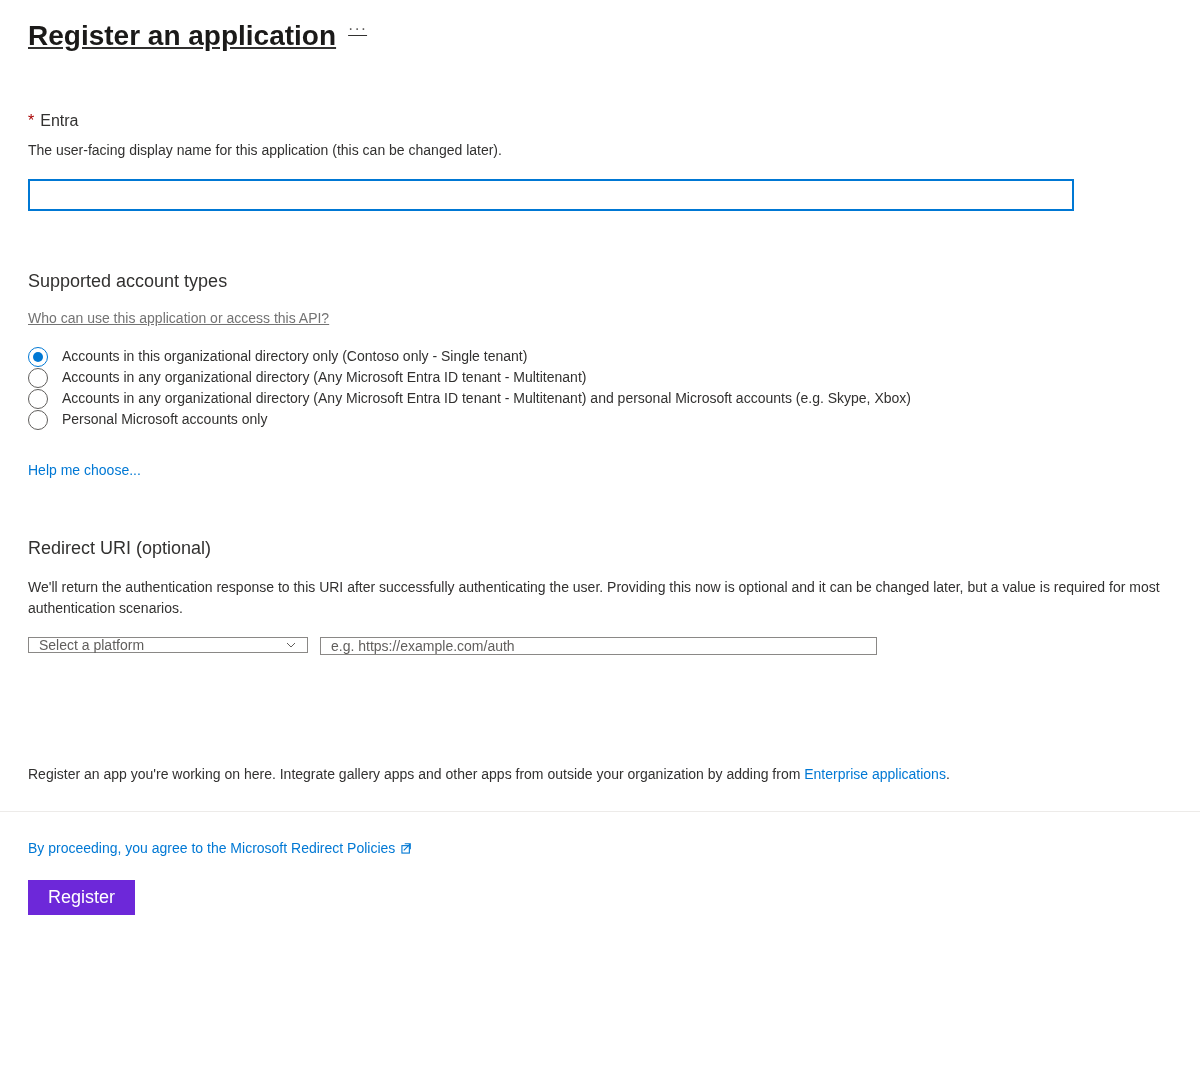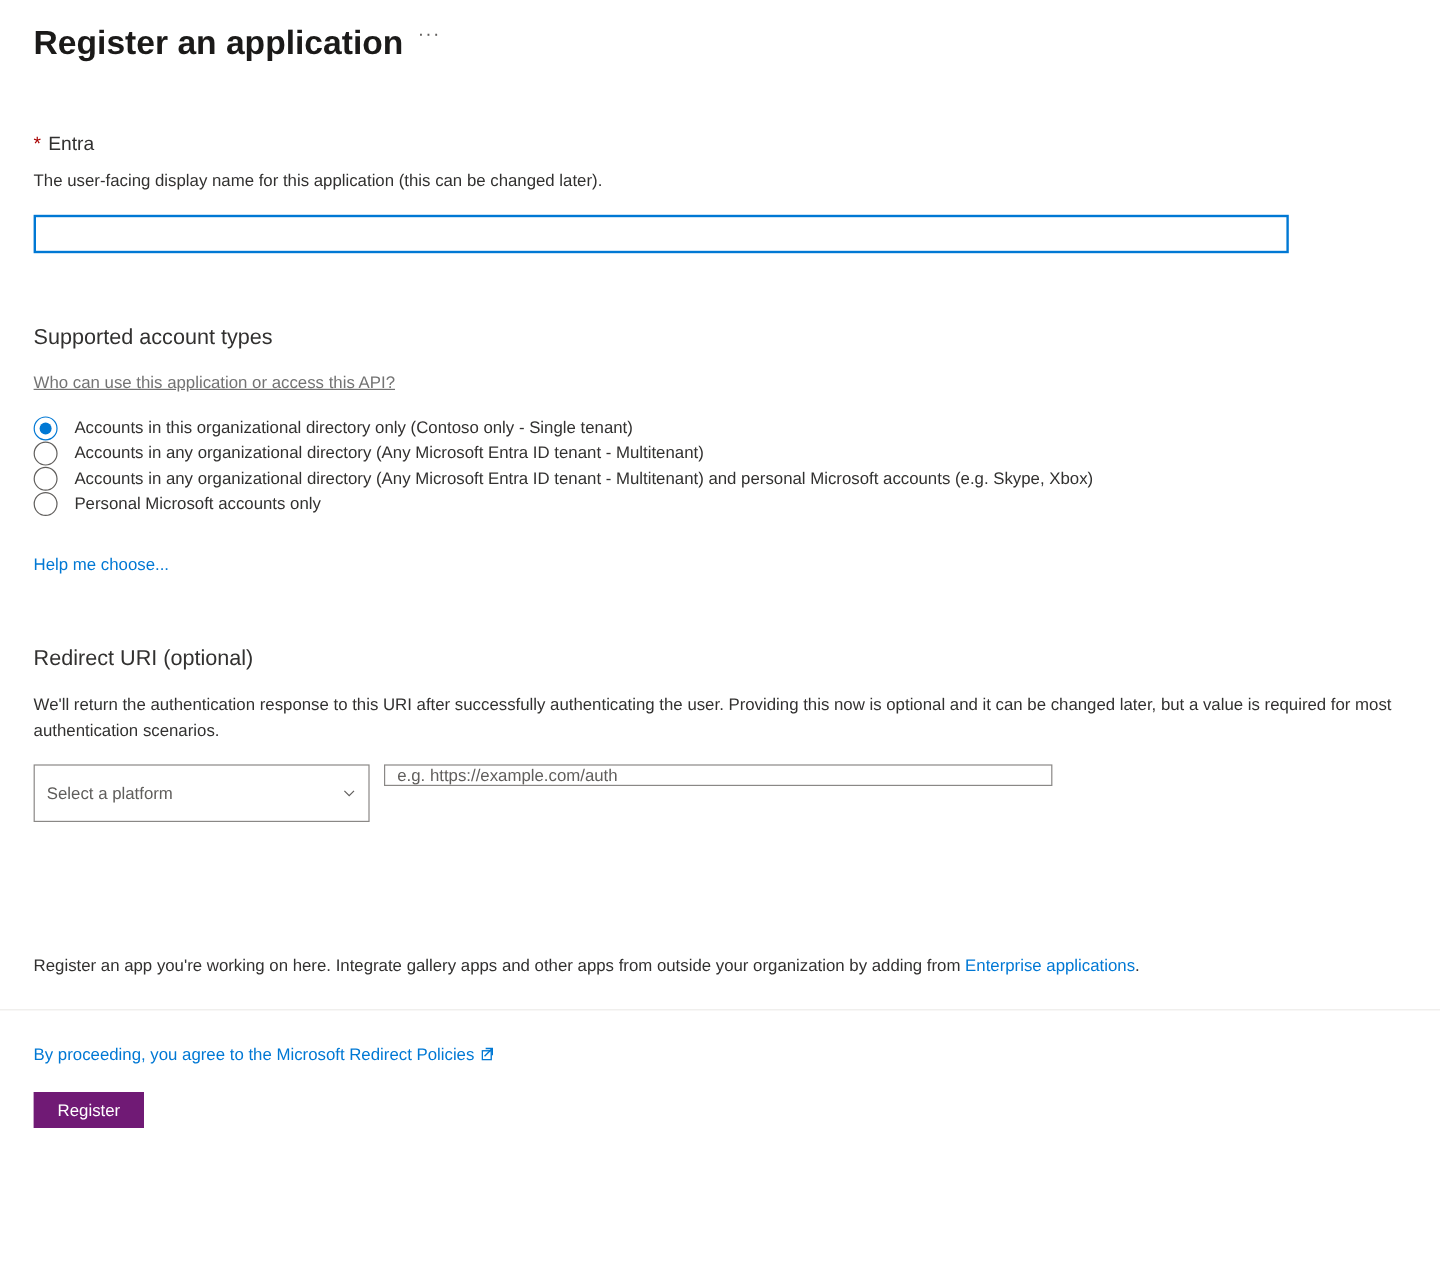--- a/index.html
+++ b/index.html
@@ -11,20 +11,21 @@
       font-family: "Segoe UI", -apple-system, BlinkMacSystemFont, sans-serif;
       font-size: 14px;
       color: #323130;
       background: #ffffff;
       padding: 20px 28px;
     }
     .header {
       display: flex;
       gap: 12px;
       margin-bottom: 60px;
+      text-decoration: underline;
     }
     h1 {
       font-size: 28px;
       font-weight: 600;
       color: #1b1a19;
     }
     .more-icon {
       color: #605e5c;
       font-size: 16px;
       letter-spacing: 1px;
@@ -117,21 +118,21 @@
       text-decoration: none;
       cursor: pointer;
     }
     .redirect-row {
       display: flex;
       gap: 12px;
       margin-top: 4px;
     }
     .platform-select {
       width: 280px;
-      height: 48px;
+      height: 16px;
       border: 1px solid #8a8886;
       display: flex;
       align-items: center;
       justify-content: space-between;
       padding: 0 10px;
       cursor: pointer;
       font-size: 14px;
       color: #605e5c;
       background: #fff;
     }
@@ -175,25 +176,25 @@
       display: inline-flex;
       align-items: center;
       gap: 6px;
     }
     .external-icon {
       display: inline-flex;
     }
     .register-button {
       display: inline-block;
       margin-top: 24px;
-      background: #701a75;
+      background: #6d28d9;
       color: #ffffff;
       border: none;
       padding: 7px 20px;
-      font-size: 14px;
+      font-size: 18px;
       font-family: inherit;
       cursor: pointer;
     }
   </style>
 </head>
 <body>
 
 
 
 <div class="header">

